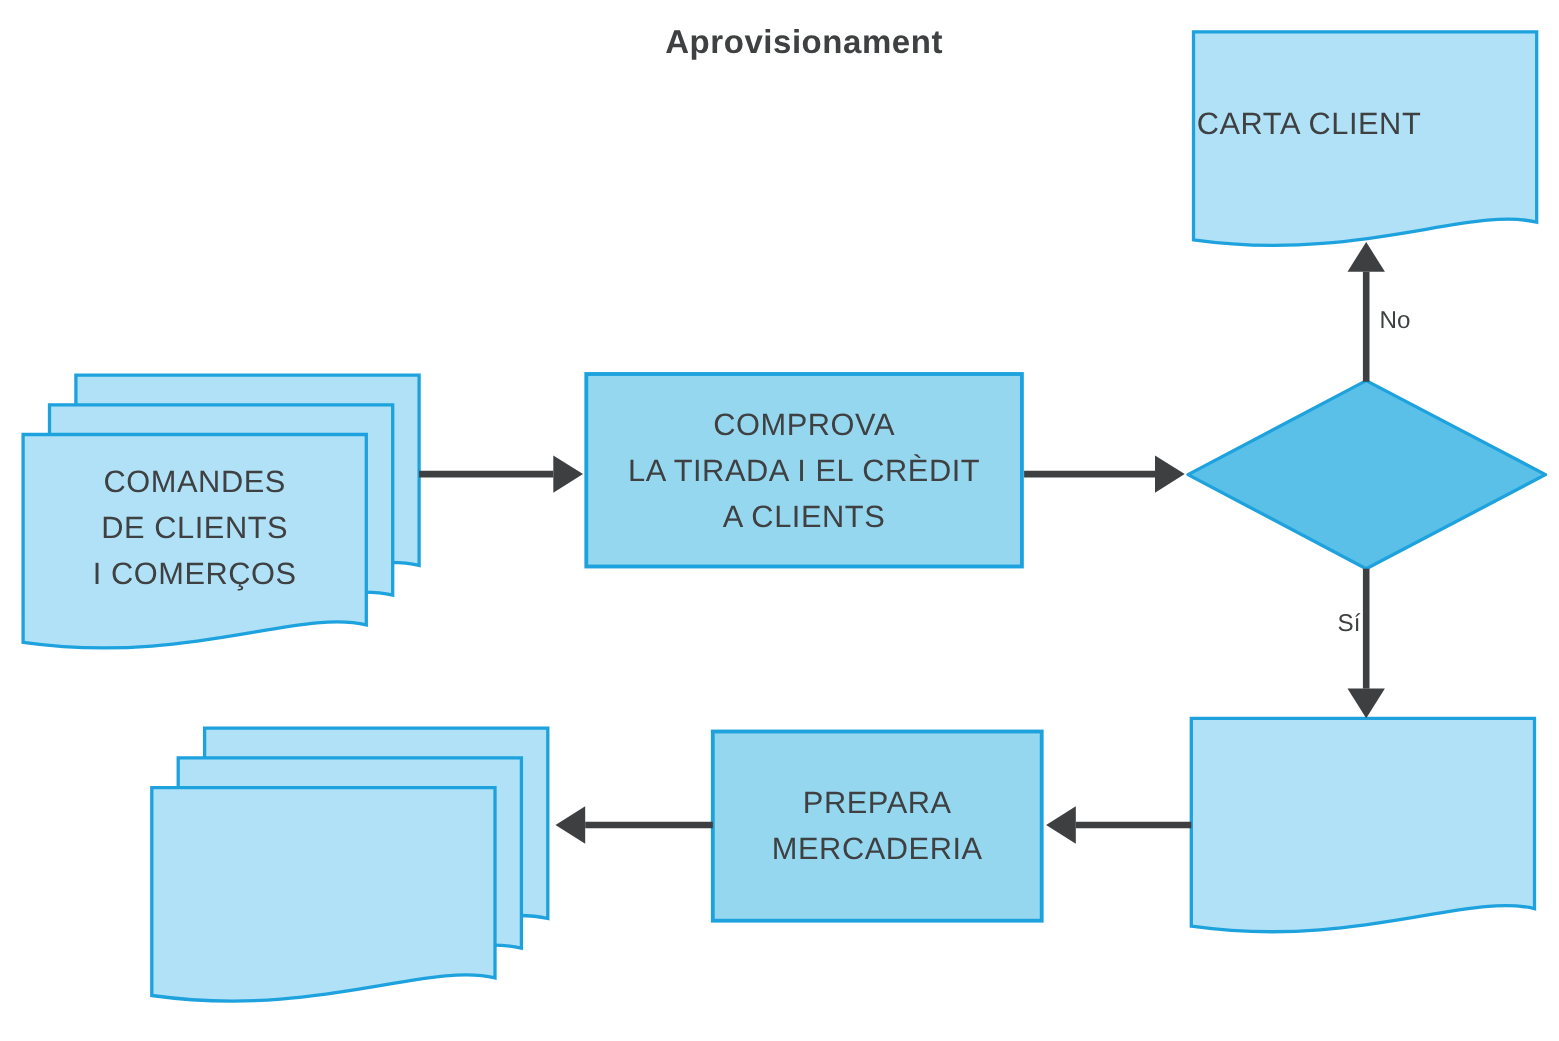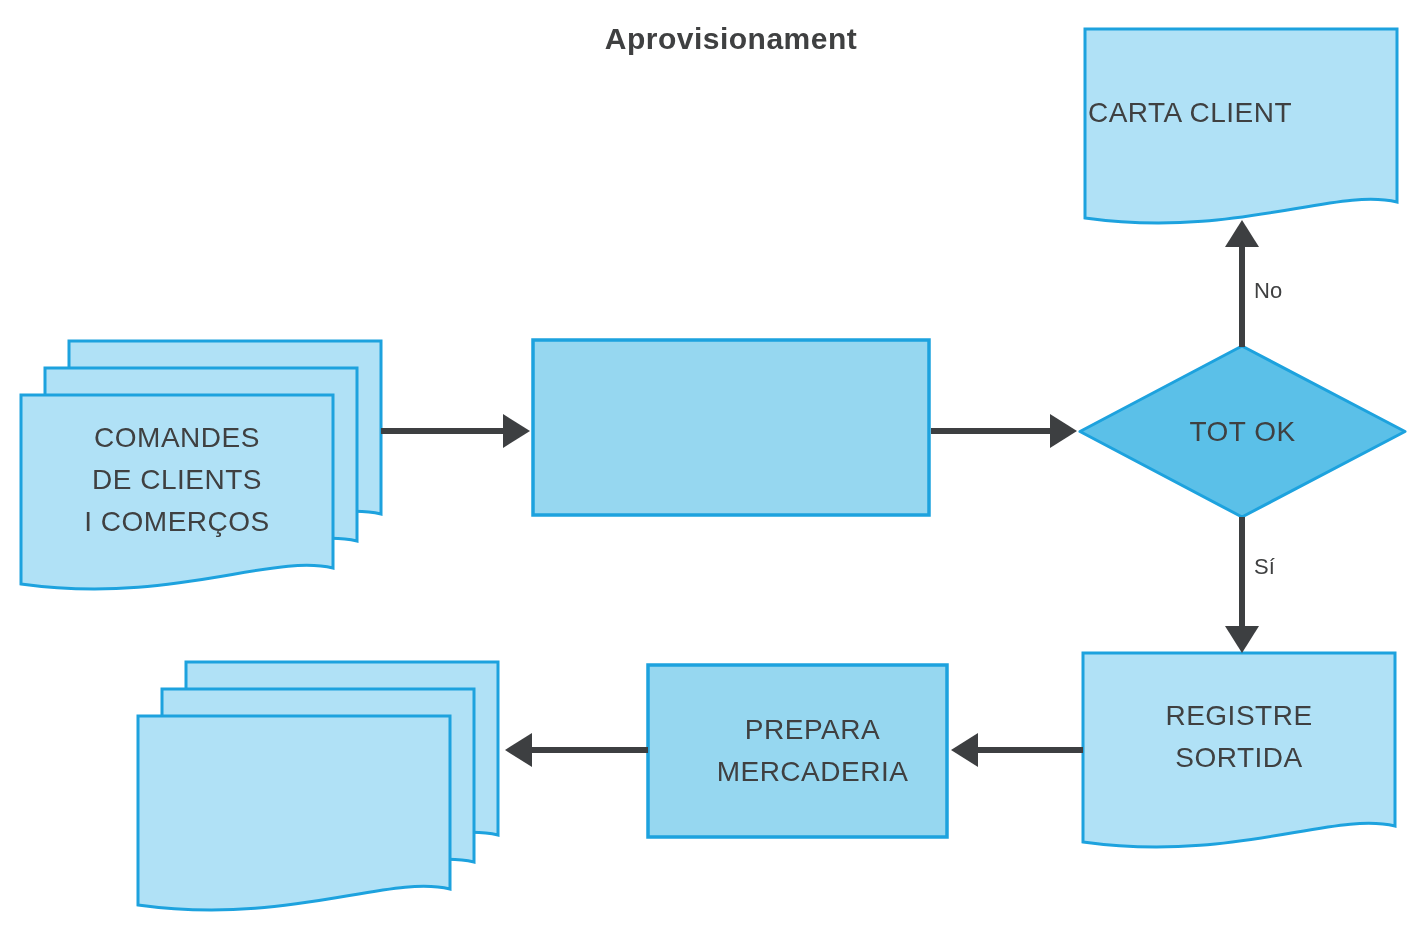--- a/index.html
+++ b/index.html
@@ -140,23 +140,23 @@
       <line x1="648" y1="750" x2="532" y2="750"></line>
       <polygon points="532,733 532,767 505,750"></polygon>
     </g>
   </svg>
 
   <div class="page-title">Aprovisionament</div>
 
   <div class="label" style="left:21px;   top:398px; width:312px; height:164px;">COMANDES
 DE CLIENTS
 I COMERÇOS</div>
-  <div class="label" style="left:1080px; top:346px; width:325px; height:171px;">TOT OK</div>
+  <div class="label" style="left:533px;  top:340px; width:396px; height:175px;">COMPROVA
+LA TIRADA I EL CRÈDIT
+A CLIENTS</div>
   <div class="label" style="left:1034px; top:29px;  width:312px; height:168px;">CARTA CLIENT</div>
-  <div class="label" style="left:1083px; top:653px; width:312px; height:168px;">REGISTRE
-SORTIDA</div>
-  <div class="label" style="left:648px;  top:665px; width:299px; height:172px;padding-left:15px;">PREPARA
+  <div class="label" style="left:648px;  top:665px; width:299px; height:172px;">PREPARA
 MERCADERIA</div>
 
   <div class="edge-label" style="left:1254px; top:278px;">No</div>
-  <div class="edge-label" style="left:1254px; top:554px;">Sí</div>
+  <div class="edge-label" style="left:1216px; top:554px;">Sí</div>
 
 </div>
 
 </body></html>

